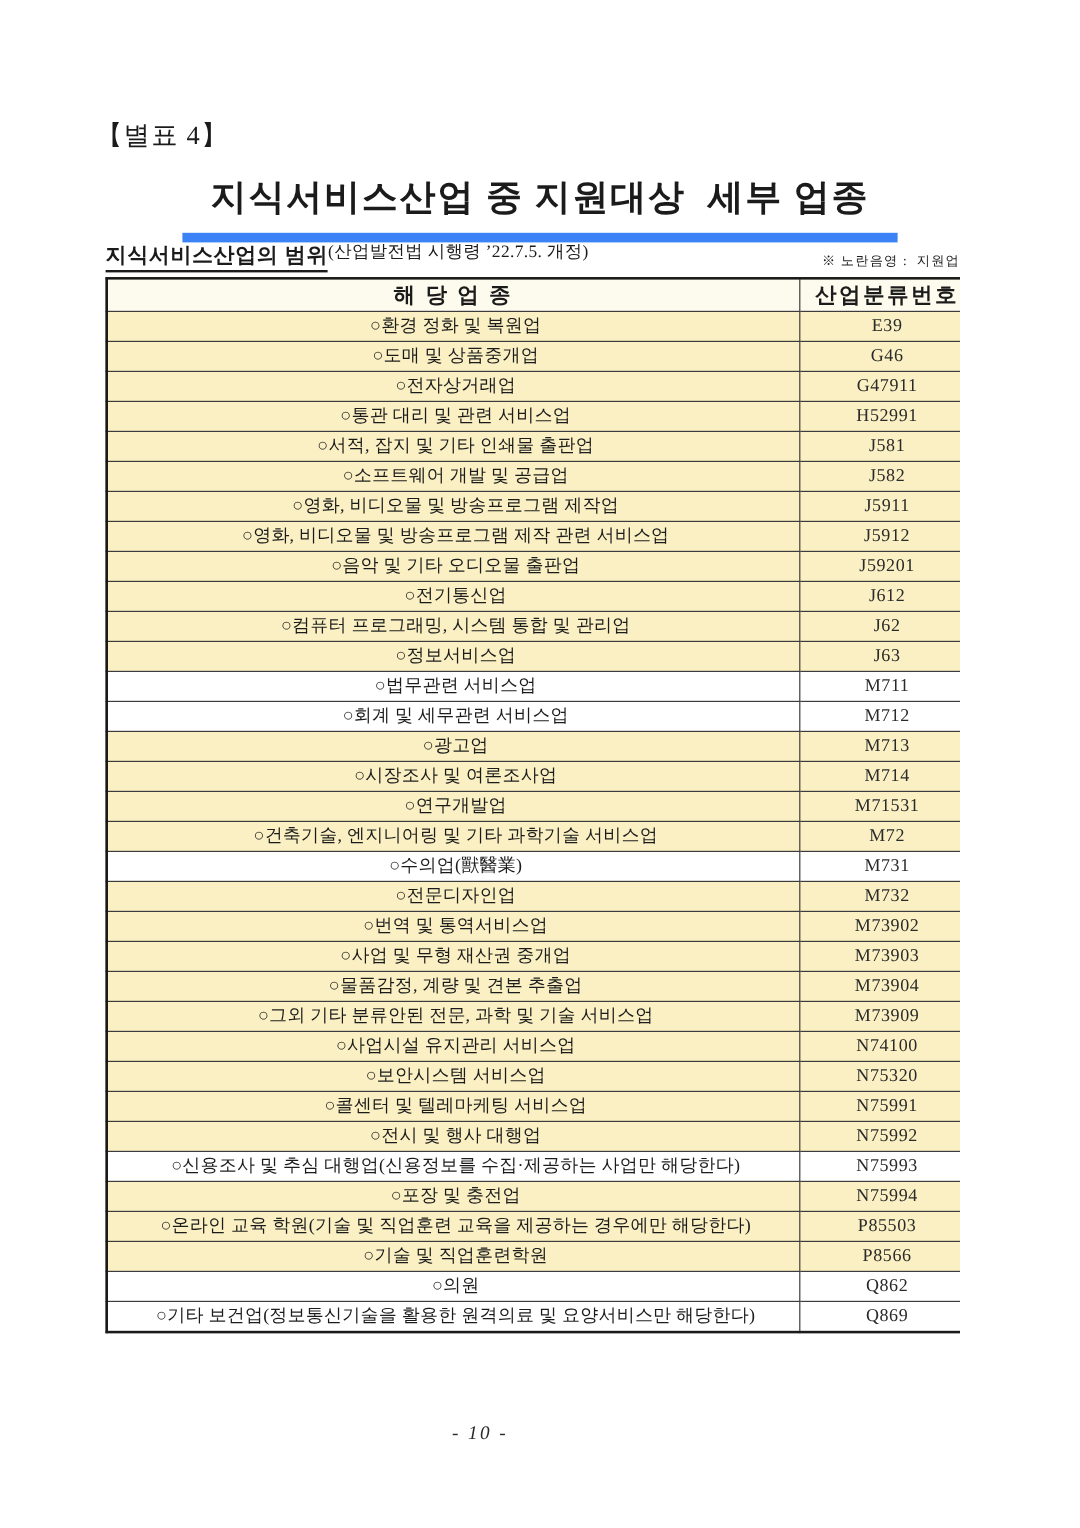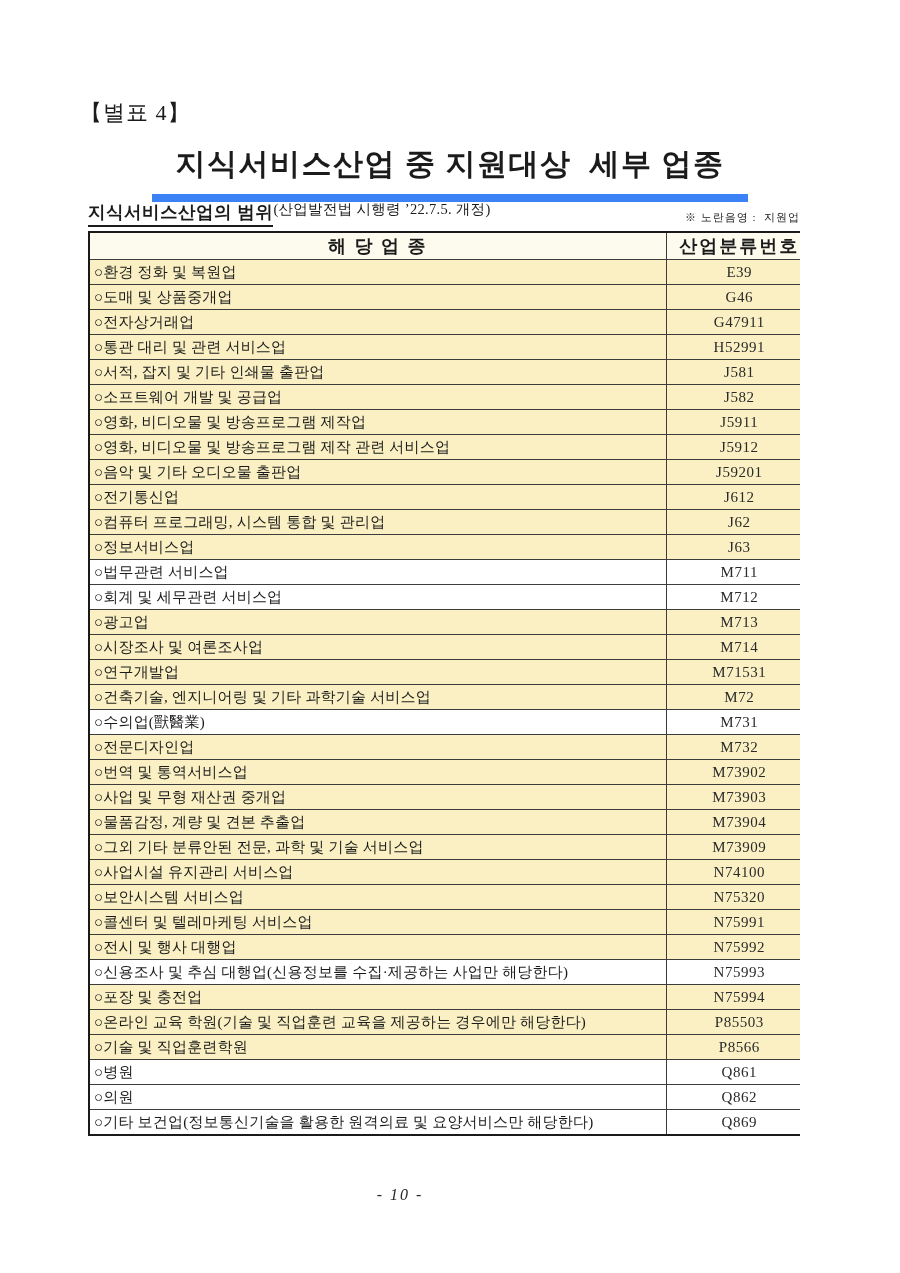--- a/index.html
+++ b/index.html
@@ -93,21 +93,21 @@
     white-space: pre;
   }
   td {
     height: 24px;
     font-size: 15px;
     line-height: 1;
     padding: 0;
     background: #ffffff;
   }
   td.name-cell {
-    text-align: left;
+    text-align: center;
     padding-left: 4px;
     letter-spacing: 0.2px;
     white-space: nowrap;
     overflow: hidden;
   }
   td.code-cell {
     text-align: center;
     letter-spacing: 0.5px;
     color: #2a2a2a;
   }
@@ -280,24 +280,20 @@
         </tr>
         <tr class="hl">
           <td class="name-cell">○온라인 교육 학원(기술 및 직업훈련 교육을 제공하는 경우에만 해당한다)</td>
           <td class="code-cell">P85503</td>
         </tr>
         <tr class="hl">
           <td class="name-cell">○기술 및 직업훈련학원</td>
           <td class="code-cell">P8566</td>
         </tr>
         <tr>
-          <td class="name-cell">○병원</td>
-          <td class="code-cell">Q861</td>
-        </tr>
-        <tr>
           <td class="name-cell">○의원</td>
           <td class="code-cell">Q862</td>
         </tr>
         <tr>
           <td class="name-cell">○기타 보건업(정보통신기술을 활용한 원격의료 및 요양서비스만 해당한다)</td>
           <td class="code-cell">Q869</td>
         </tr>
       </tbody>
   </table>
 

